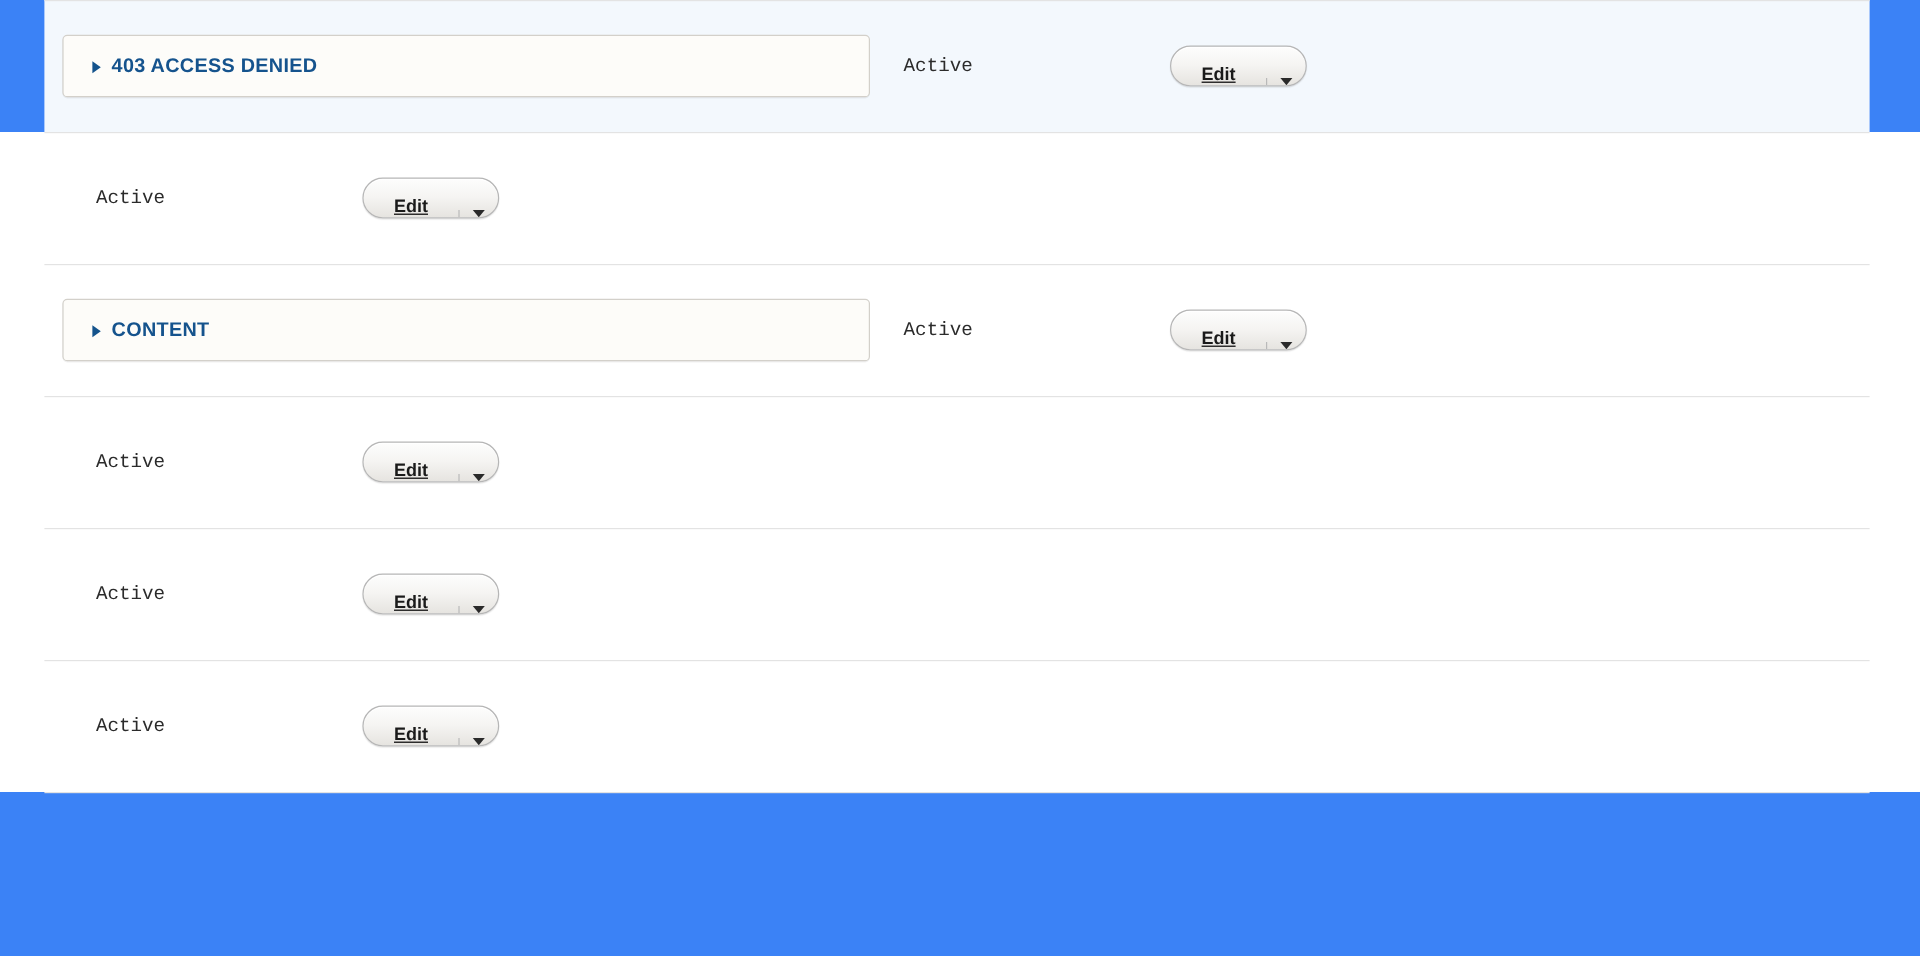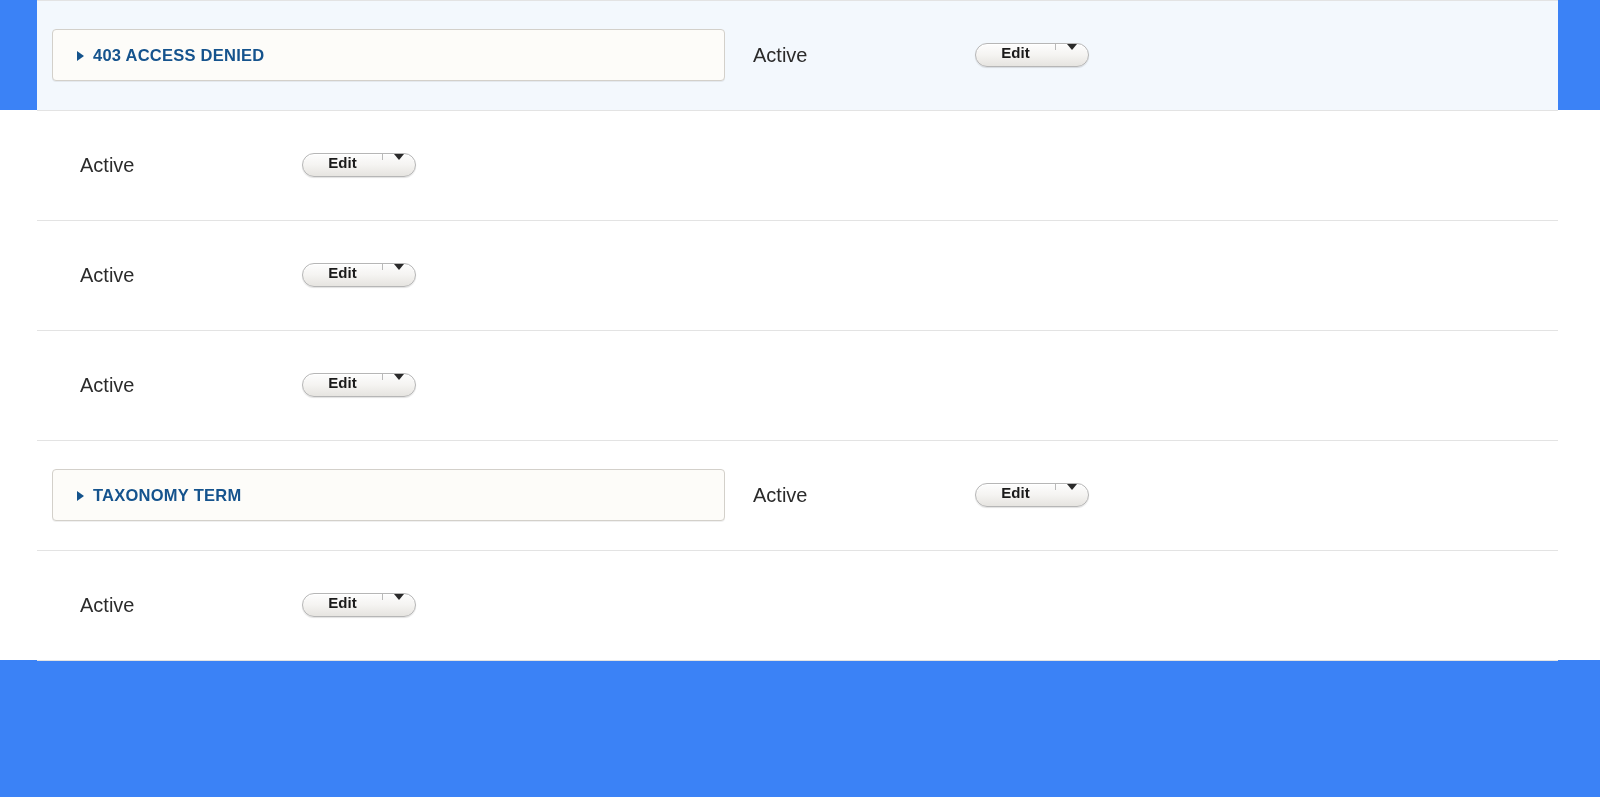--- a/index.html
+++ b/index.html
@@ -126,42 +126,43 @@
     content: "";
     position: absolute;
     left: 13px;
     top: -20px;
     height: 40px;
     width: 1px;
     background: transparent;
   }
 
   .status-text {
-    font-family: Liberation Sans, sans-serif;
-    font-size: 20px;
+    font-family: Liberation Mono, monospace;
+    font-size: 16px;
     color: #2b2b2b;
     white-space: nowrap;
     text-align: center;
   }
 
   
   .ops-cell {
     flex: 0 0 auto;
     padding-left: 15px;
   }
 
   .dropbutton {
     display: inline-flex;
-    align-items: flex-start;
-    height: 24px;
+    align-items: flex-end;
+    height: 34px;
     border: 1px solid #b6b6b6;
     border-radius: 17px;
     background: linear-gradient(to bottom, #fdfdfd 0%, #f5f4f2 48%, #e6e4e0 100%);
     box-shadow: 0 1px 1px rgba(0,0,0,0.12), inset 0 1px 0 #ffffff;
     overflow: hidden;
+    text-decoration: underline;
   }
 
   .dropbutton-action {
     display: flex;
     align-items: center;
     justify-content: center;
     min-width: 79px;
     padding: 0 17px;
     font-family: "Liberation Sans", sans-serif;
     font-size: 15px;
@@ -247,64 +248,64 @@
           </span>
         </div>
       </div>
     </div>
   </div>
 
   <div class="row">
     <div class="row-highlight-band" style="background: transparent;"></div>
     <div class="row-sep"></div>
     <div class="row-inner">
-      <div class="status-cell">
-        <span class="status-text">Active</span>
-      </div>
-      <div class="ops-cell">
-        <div class="dropbutton">
-          <a class="dropbutton-action">Edit</a>
-          <span class="dropbutton-toggle">
-            <span class="caret-down"></span>
-          </span>
-        </div>
-      </div>
-    </div>
-  </div>
-
-  <div class="row">
-    <div class="row-highlight-band" style="background: transparent;"></div>
-    <div class="row-sep"></div>
-    <div class="row-inner">
-      <div class="status-cell">
-        <span class="status-text">Active</span>
-      </div>
-      <div class="ops-cell">
-        <div class="dropbutton">
-          <a class="dropbutton-action">Edit</a>
-          <span class="dropbutton-toggle">
-            <span class="caret-down"></span>
-          </span>
-        </div>
-      </div>
-    </div>
-  </div>
-
-  <div class="row">
-    <div class="row-highlight-band" style="background: transparent;"></div>
-    <div class="row-sep"></div>
-    <div class="row-inner">
       <div class="details-cell">
         <div class="details">
           <div class="summary">
             <span class="disclosure-tri"></span>
-            <span class="summary-label">TAXONOMY TERM</span>
+            <span class="summary-label">CONTENT</span>
           </div>
         </div>
       </div>
+      <div class="status-cell">
+        <span class="status-text">Active</span>
+      </div>
+      <div class="ops-cell">
+        <div class="dropbutton">
+          <a class="dropbutton-action">Edit</a>
+          <span class="dropbutton-toggle">
+            <span class="caret-down"></span>
+          </span>
+        </div>
+      </div>
+    </div>
+  </div>
+
+  <div class="row">
+    <div class="row-highlight-band" style="background: transparent;"></div>
+    <div class="row-sep"></div>
+    <div class="row-inner">
+      <div class="status-cell">
+        <span class="status-text">Active</span>
+      </div>
+      <div class="ops-cell">
+        <div class="dropbutton">
+          <a class="dropbutton-action">Edit</a>
+          <span class="dropbutton-toggle">
+            <span class="caret-down"></span>
+          </span>
+        </div>
+      </div>
+    </div>
+  </div>
+
+  <div class="row">
+    <div class="row-highlight-band" style="background: transparent;"></div>
+    <div class="row-sep"></div>
+    <div class="row-inner">
       <div class="status-cell">
         <span class="status-text">Active</span>
       </div>
       <div class="ops-cell">
         <div class="dropbutton">
           <a class="dropbutton-action">Edit</a>
           <span class="dropbutton-toggle">
             <span class="caret-down"></span>
           </span>
         </div>

